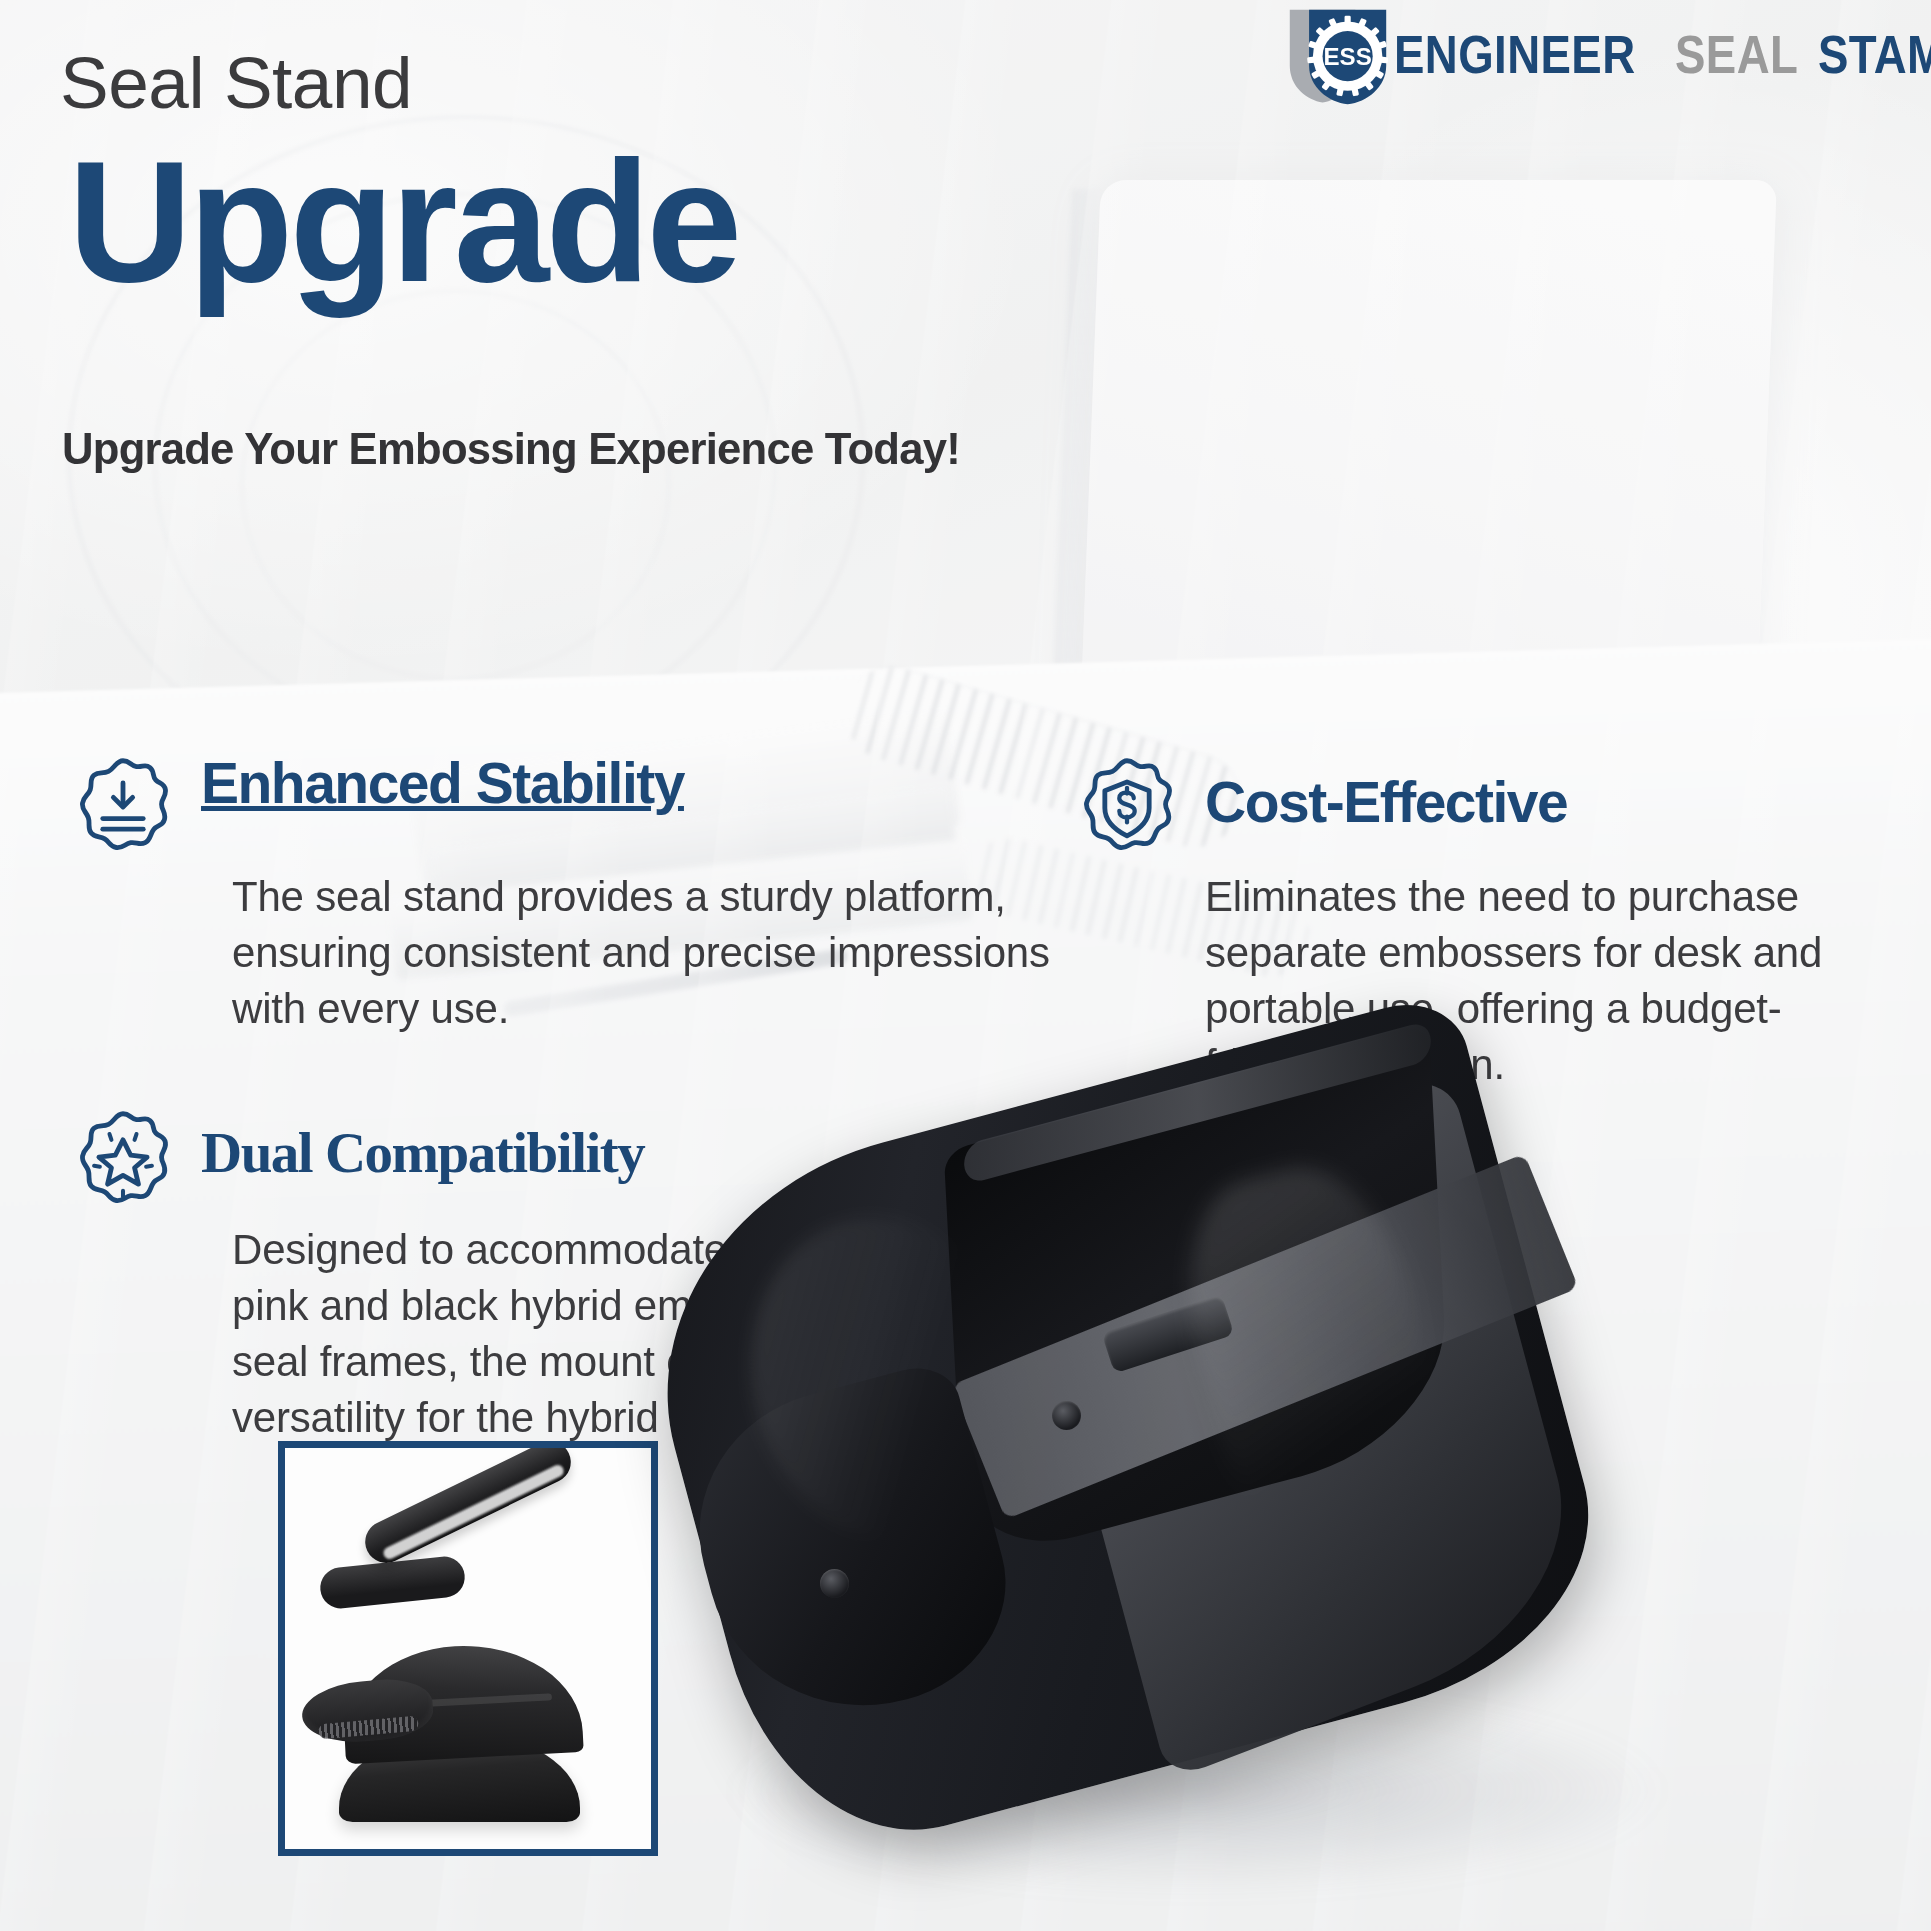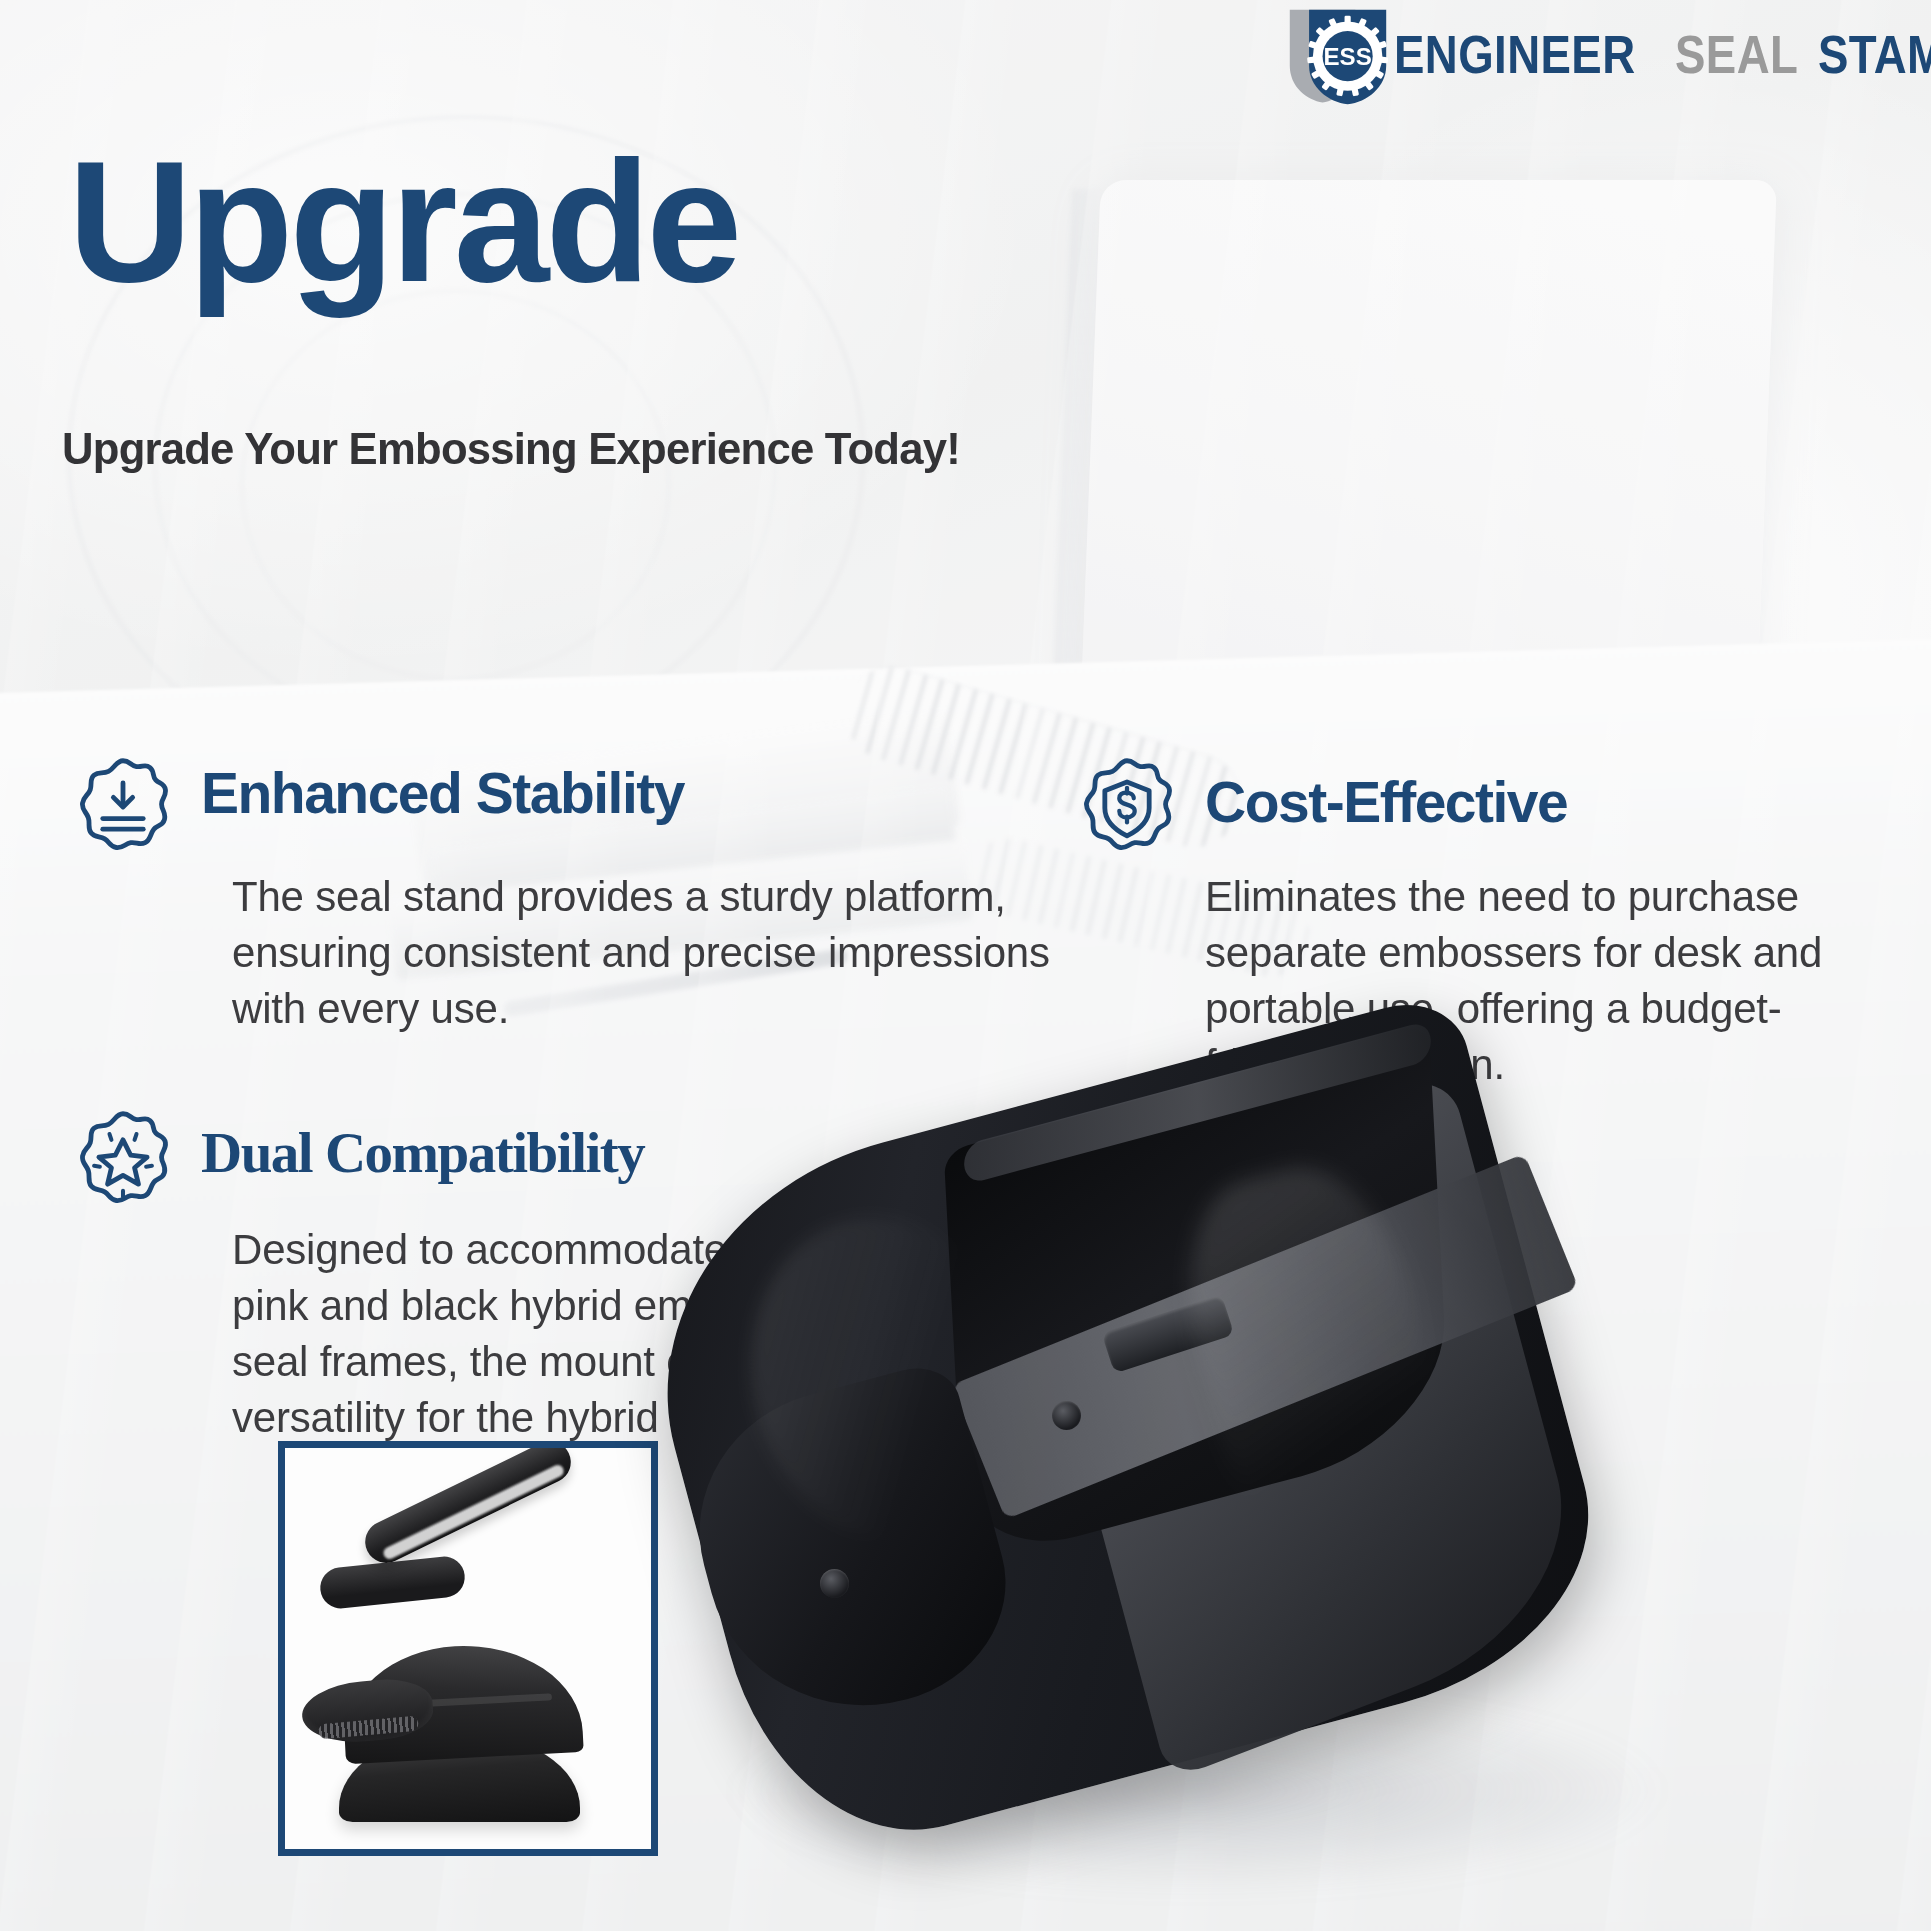--- a/index.html
+++ b/index.html
@@ -217,21 +217,21 @@
   .feature .f-body {
     position: absolute;
     font-size: 42px;
     font-weight: 400;
     color: #3c3c3f;
     line-height: 1.33;
     letter-spacing: -0.2px;
   }
 
   #feat-stability { left: 70px;  top: 755px;  width: 985px; }
-  #feat-stability .f-title { top: 10px; }
+  #feat-stability .f-title { top: 0; text-decoration: underline; }
   #feat-stability .f-body  { left: 162px; top: 114px; width: 850px; }
 
   #feat-cost { left: 1074px; top: 755px; width: 869px; }
   #feat-cost .f-title { top: 19px; }
   #feat-cost .f-body  { left: 131px; top: 114px; width: 657px; }
 
   #feat-dual { left: 70px; top: 1108px; width: 927px; }
   #feat-dual .f-title { top: 16px; font-family: Liberation Serif, serif; }
   #feat-dual .f-body  { left: 162px; top: 114px; width: 666px; }
 
@@ -480,20 +480,21 @@
       </svg>
     </div>
     <div class="logo-word">
       <span class="lw-engineer">ENGINEER</span>
       <span class="lw-seal">SEAL</span>
       <span class="lw-stamps">STAMPS</span>
     </div>
 
   </div>
 
+  <div class="kicker">Seal Stand</div>
   <div class="headline">Upgrade</div>
   <div class="subhead">Upgrade Your Embossing Experience Today!</div>
 
   <div class="feature" id="feat-stability">
     <div class="f-icon">
       <svg viewBox="0 0 110 110" xmlns="http://www.w3.org/2000/svg">
         <path d="M55 6
                  C62 6 63 11 69 12 C75 13 78 9 83 13 C88 17 85 22 89 26
                  C93 30 98 29 99 36 C100 43 95 45 95 51
                  C95 57 100 60 98 67 C96 74 91 72 87 77

